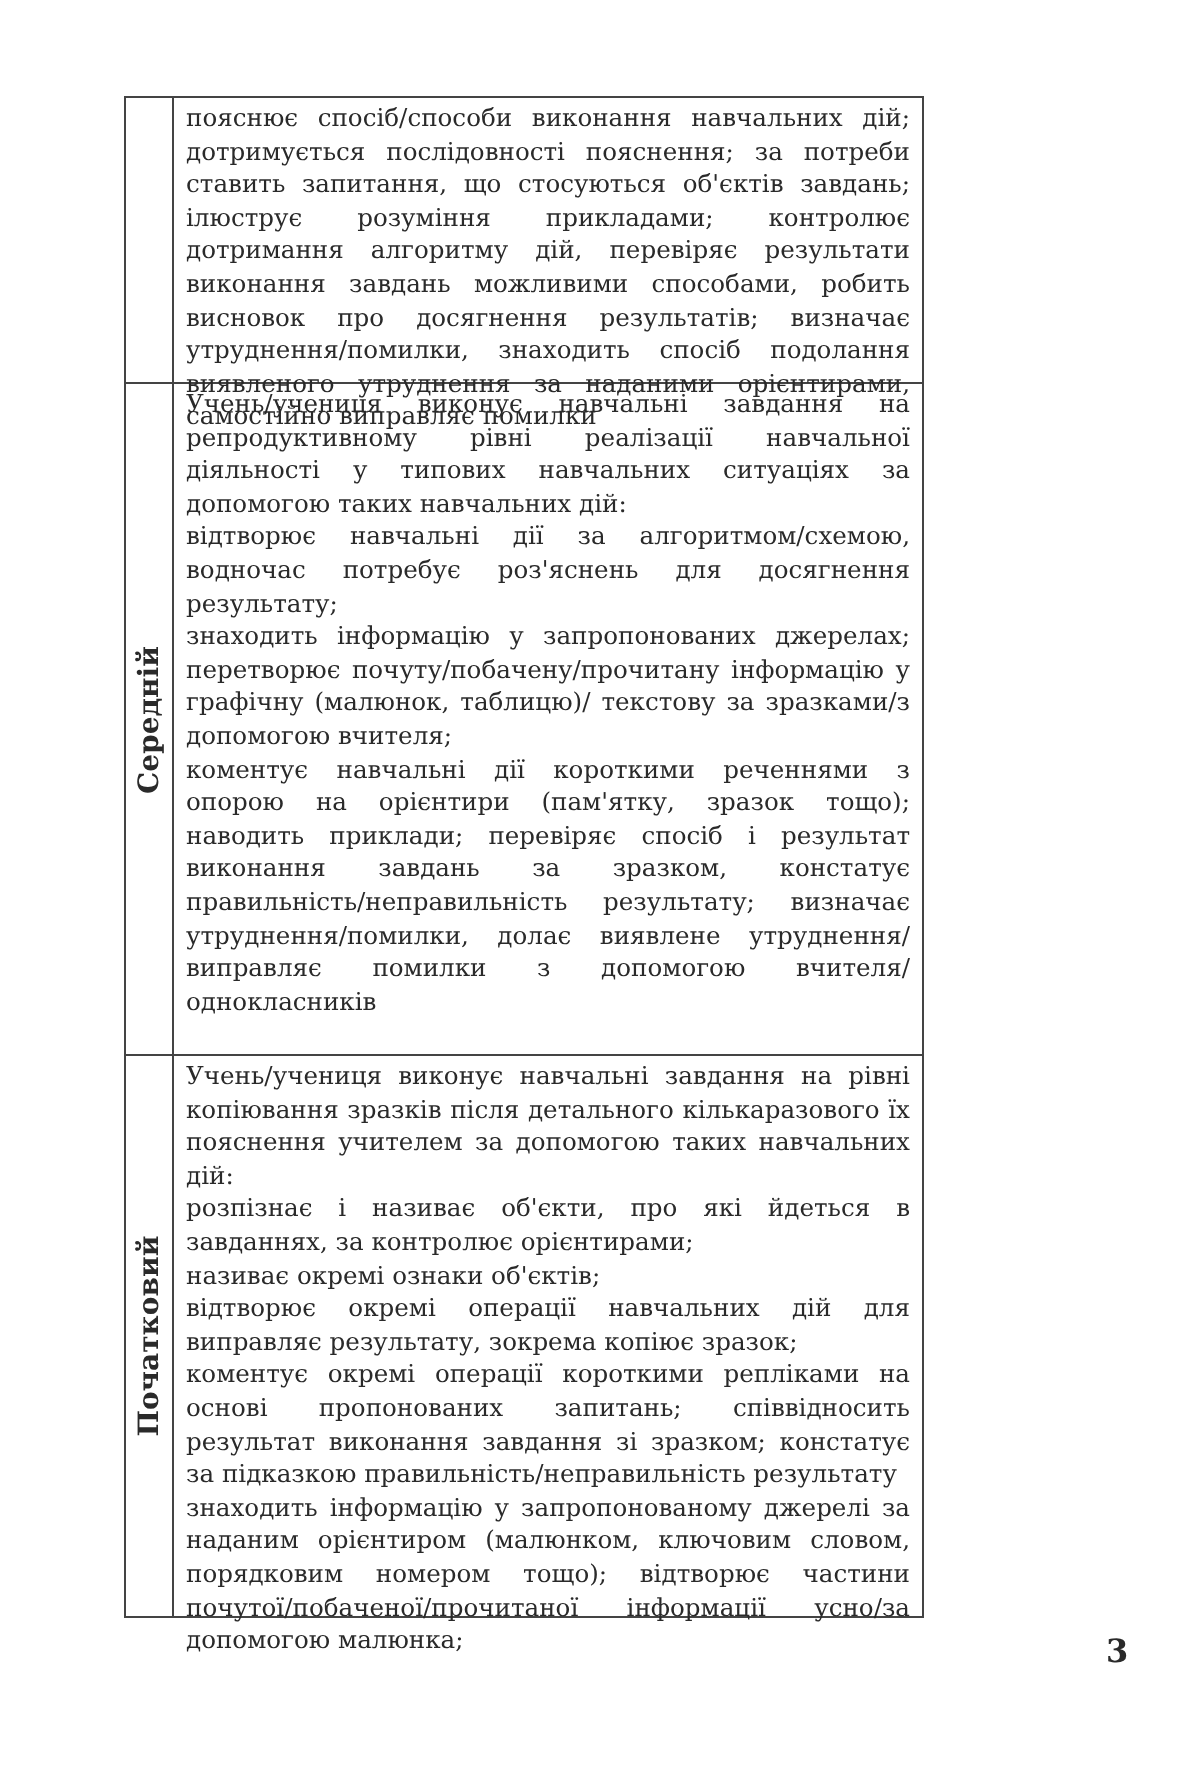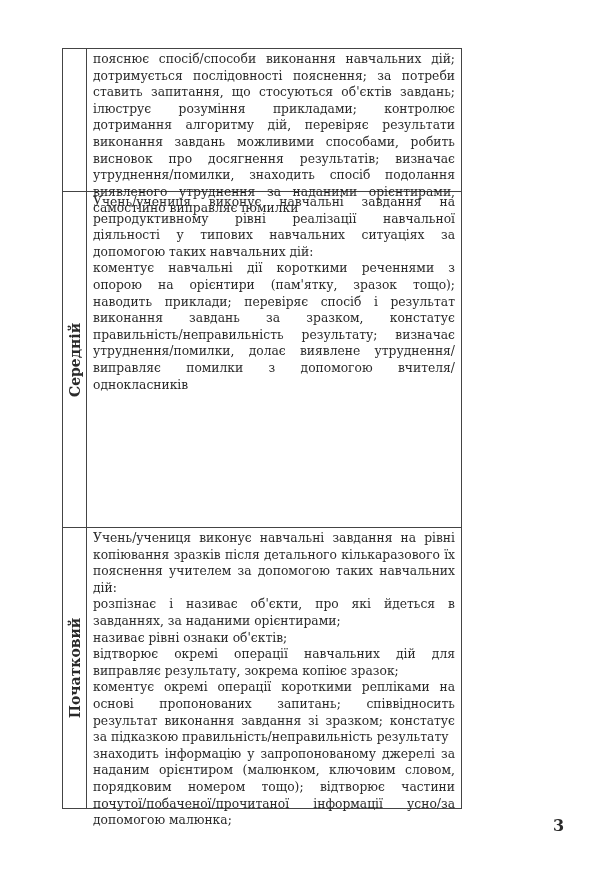--- a/index.html
+++ b/index.html
@@ -24,31 +24,33 @@
     <div class="content-cell">
       <p>пояснює спосіб/способи виконання навчальних дій; дотримується послідовності пояснення; за потреби ставить запитання, що стосуються об'єктів завдань; ілюструє розуміння прикладами; контролює дотримання алгоритму дій, перевіряє результати виконання завдань можливими способами, робить висновок про досягнення результатів; визначає утруднення/помилки, знаходить спосіб подолання виявленого утруднення за наданими орієнтирами, самостійно виправляє помилки</p>
     </div>
   </div>
   <div class="row" style="height:335px;">
     <div class="label-cell">
       <span class="label-text">Середній</span>
     </div>
     <div class="content-cell">
       <p>Учень/учениця виконує навчальні завдання на репродуктивному рівні реалізації навчальної діяльності у типових навчальних ситуаціях за допомогою таких навчальних дій:</p>
+      <p>відтворює навчальні дії за алгоритмом/схемою, водночас потребує роз'яснень для досягнення результату;</p>
+      <p>знаходить інформацію у запропонованих джерелах; перетворює почуту/побачену/прочитану інформацію у графічну (малюнок, таблицю)/ текстову за зразками/з допомогою вчителя;</p>
       <p>коментує навчальні дії короткими реченнями з опорою на орієнтири (пам'ятку, зразок тощо); наводить приклади; перевіряє спосіб і результат виконання завдань за зразком, констатує правильність/неправильність результату; визначає утруднення/помилки, долає виявлене утруднення/виправляє помилки з допомогою вчителя/однокласників</p>
     </div>
   </div>
   <div class="row" style="height:280px;">
     <div class="label-cell">
       <span class="label-text">Початковий</span>
     </div>
     <div class="content-cell">
       <p>Учень/учениця виконує навчальні завдання на рівні копіювання зразків після детального кількаразового їх пояснення учителем за допомогою таких навчальних дій:</p>
-      <p>розпізнає і називає об'єкти, про які йдеться в завданнях, за наданими орієнтирами;</p>
-      <p>називає рівні ознаки об'єктів;</p>
+      <p>розпізнає і називає об'єкти, про які йдеться в завданнях, за контролює орієнтирами;</p>
+      <p>називає окремі ознаки об'єктів;</p>
       <p>відтворює окремі операції навчальних дій для виправляє результату, зокрема копіює зразок;</p>
       <p>коментує окремі операції короткими репліками на основі пропонованих запитань; співвідносить результат виконання завдання зі зразком; констатує за підказкою правильність/неправильність результату</p>
       <p>знаходить інформацію у запропонованому джерелі за наданим орієнтиром (малюнком, ключовим словом, порядковим номером тощо); відтворює частини почутої/побаченої/прочитаної інформації усно/за допомогою малюнка;</p>
     </div>
   </div>
 </div>
 
 <div class="page-number">3</div>
 
 </body></html>

